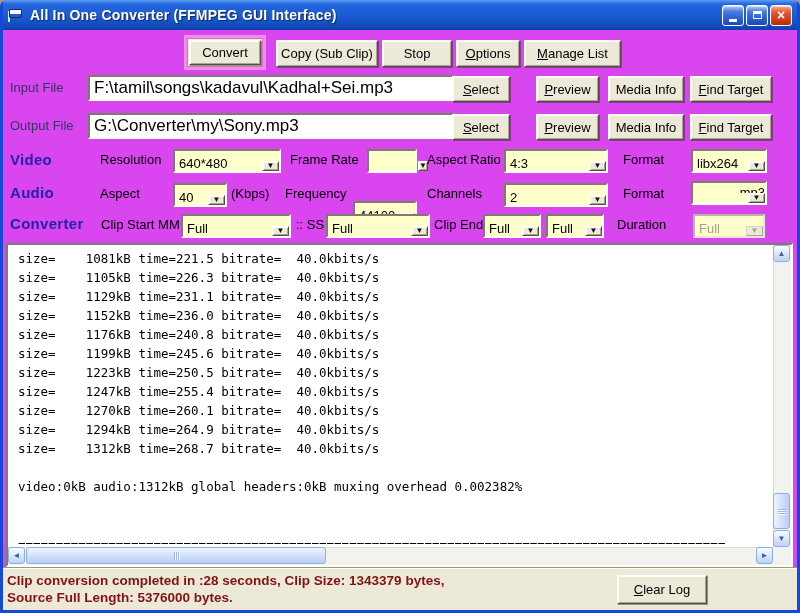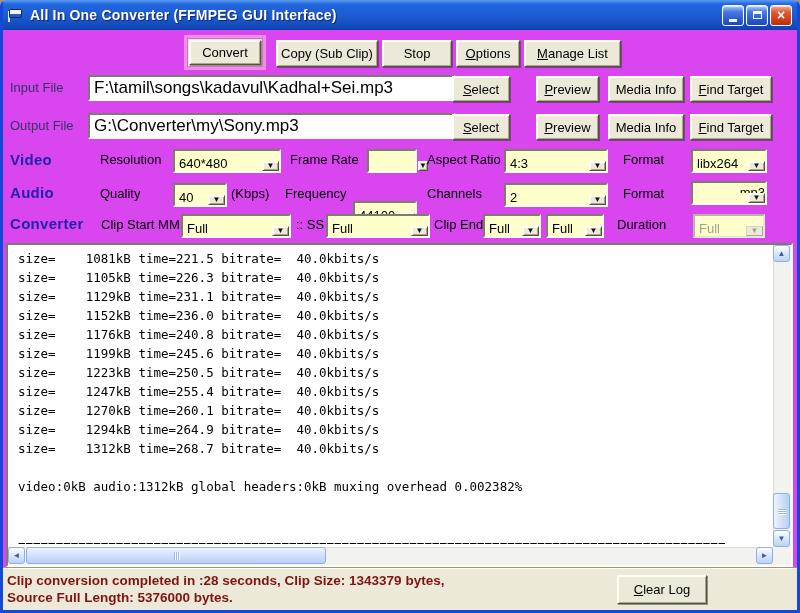--- a/index.html
+++ b/index.html
@@ -189,21 +189,21 @@
     <div class="combo" style="left:691px;top:149px;width:76px;">
       <span class="val">libx264</span>
       <span class="drop">
           <span>▼</span>
         </span>
     </div>
   </div>
 
   <div>
     <span class="section" style="left:10px;top:184px;">Audio</span>
-    <span class="lbl" style="left:100px;top:186px;">Quality</span>
+    <span class="lbl" style="left:100px;top:186px;">Aspect</span>
     <div class="combo" style="left:173px;top:183px;width:54px;">
       <span class="val">40</span>
       <span class="drop">
           <span>▼</span>
         </span>
     </div>
     <span class="lbl" style="left:231px;top:186px;">(Kbps)</span>
     <span class="lbl" style="left:285px;top:186px;">Frequency</span>
     <div class="combo" style="left:353px;top:201px;width:64px;">
       <span class="val">44100</span>

